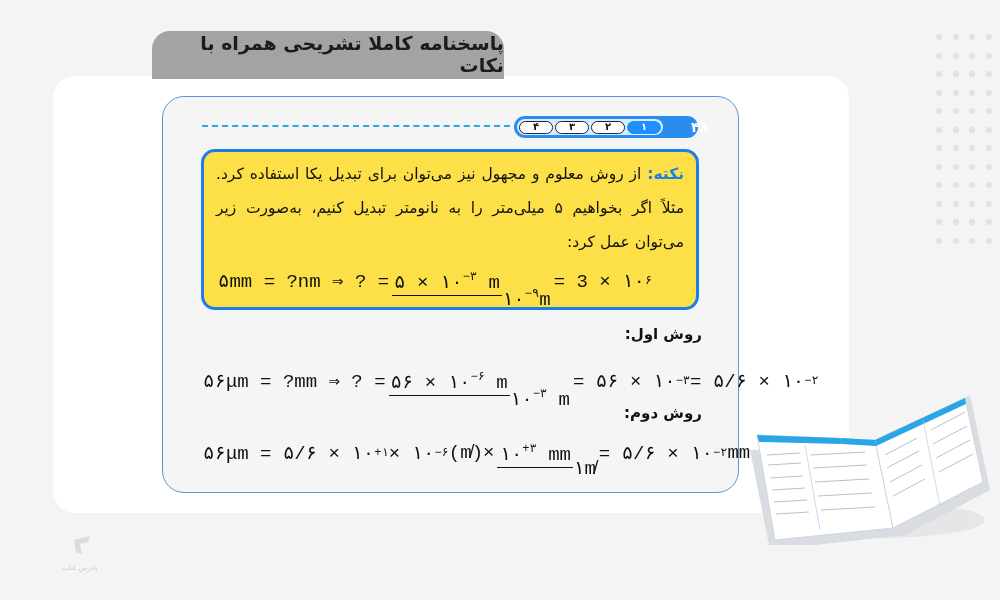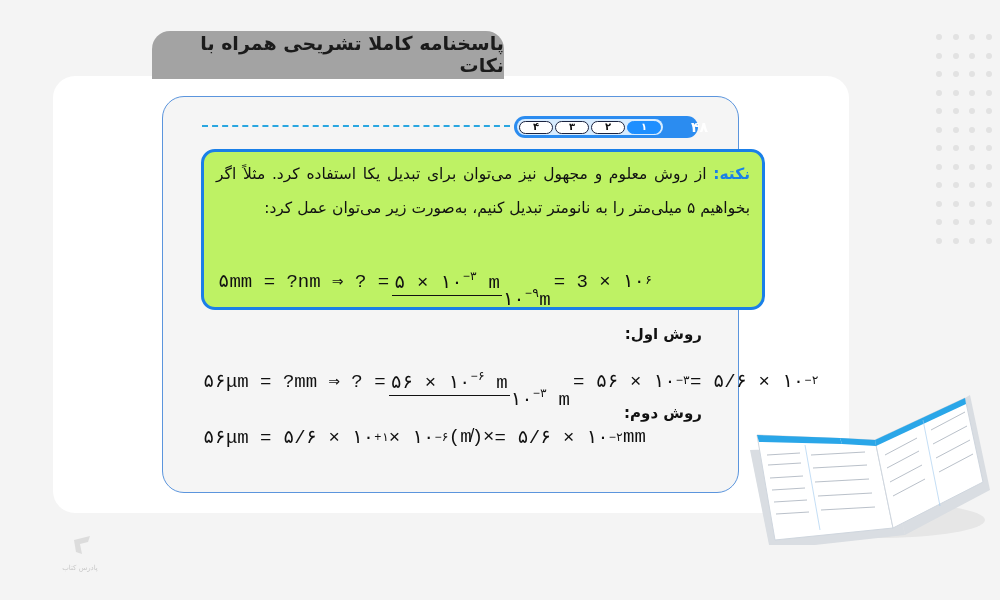--- a/index.html
+++ b/index.html
@@ -65,22 +65,22 @@
     font-size: 10px; font-weight: bold; line-height: 10px;
     display: flex; align-items: center; justify-content: center;
     color: #111;
   }
   .qbar .opt.sel { background: #1e8fff; border-color: #1e8fff; color: #fff; }
   .qbar .num {
     flex: 1; text-align: center; color: #fff; font-weight: bold; font-size: 14px; margin-left: 28px;
   }
   .note {
     position: absolute; left: 201px; top: 149px;
-    width: 564px; height: 161px;
-    background: #bef264; border: 3px solid #1a7fe8; border-radius: 14px;
+    width: 498px; height: 161px;
+    background: #fde047; border: 3px solid #1a7fe8; border-radius: 14px;
     direction: rtl;
     padding: 5px 12px 0 12px;
   }
   .note p {
     font-family: "DejaVu Sans", sans-serif;
     font-size: 15.5px; line-height: 34px; text-align: justify;
     text-align-last: right;
   }
   .note .lbl { color: #1a7fe8; font-weight: bold; }
   .eq {
@@ -202,20 +202,24 @@
 
 <div class="heading" style="right:298px; top:404px;">روش دوم:</div>
 
 <div class="eq" style="left:203px; top:425px;">
   <span>۵۶μm = ۵/۶ × ۱۰</span>
     <sup>+۱</sup>
   <span>× ۱۰</span>
     <sup>−۶</sup>
   <span>(m̸)</span>
   <span> ×</span>
+  <span class="frac">
+    <span class="top"><span>۱۰</span><sup>+۳</sup><span> mm</span></span>
+    <span class="bot">۱m̸</span>
+  </span>
   <span>= ۵/۶ × ۱۰</span>
     <sup>−۲</sup>
     <span> mm</span>
 </div>
 
 <svg class="book" viewBox="0 0 245 155">
   <ellipse cx="130" cy="130" rx="110" ry="18" fill="#e6e6e6"></ellipse>
   <polygon points="5,60 140,55 160,145 25,160" fill="#d9dde2"></polygon>
   <polygon points="140,55 225,5 245,100 160,145" fill="#d9dde2"></polygon>
   <polygon points="12,45 130,50 148,138 30,150" fill="#ffffff" stroke="#cfd6de"></polygon>

